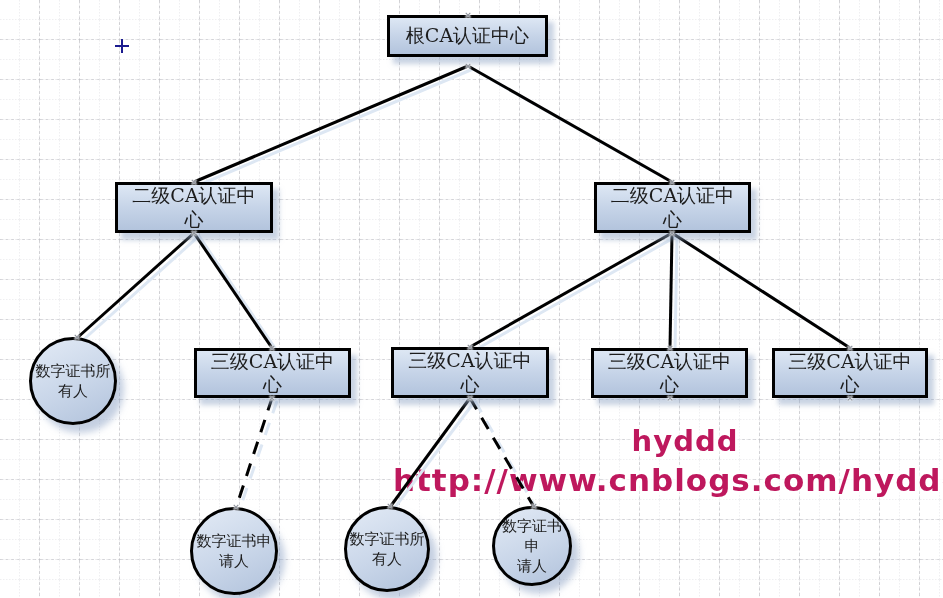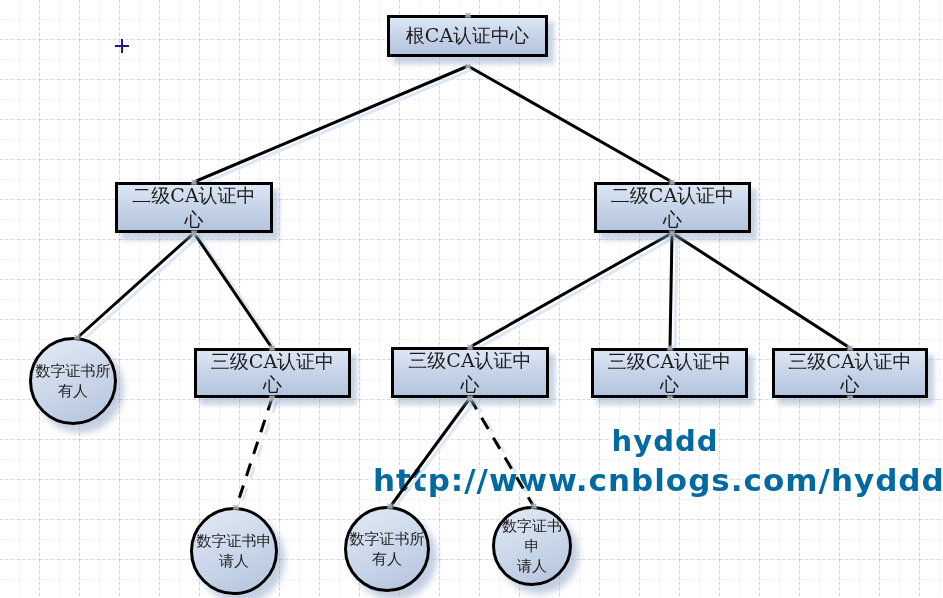--- a/index.html
+++ b/index.html
@@ -3,22 +3,22 @@
 <meta charset="utf-8">
 <style>
   html,body{margin:0;padding:0;background:#fff;}
   #canvas{position:relative;width:943px;height:598px;overflow:hidden;background:#fff;
           font-family:"DejaVu Serif","Liberation Serif",serif;}
   #canvas svg.layer{position:absolute;left:0;top:0;pointer-events:none;}
   .grid-layer{z-index:0;}
   .connector-layer{z-index:2;}
 
   
-  .wm{position:absolute;left:665px;transform:translateX(-50%);z-index:1;white-space:nowrap;
-      font-family:"DejaVu Sans","Liberation Sans",sans-serif;font-weight:bold;color:#0369a1;
+  .wm{position:absolute;left:685px;transform:translateX(-50%);z-index:1;white-space:nowrap;
+      font-family:"DejaVu Sans","Liberation Sans",sans-serif;font-weight:bold;color:#be185d;
       letter-spacing:1px;
       text-shadow:0 0 3px #fff,2px 2px 5px #fff,-2px -2px 5px #fff,2px -2px 5px #fff,-2px 2px 5px #fff;}
   .wm1{top:424px;font-size:29px;}
   .wm2{top:462px;font-size:31px;}
 
   
   .node{position:absolute;z-index:3;box-sizing:border-box;display:flex;align-items:center;justify-content:center;
         border:3px solid #000;
         background:linear-gradient(180deg,#dde7f4 0%,#c6d4e8 50%,#b3c4dd 100%);
         box-shadow:6px 7px 5px rgba(147,167,200,0.5);}

